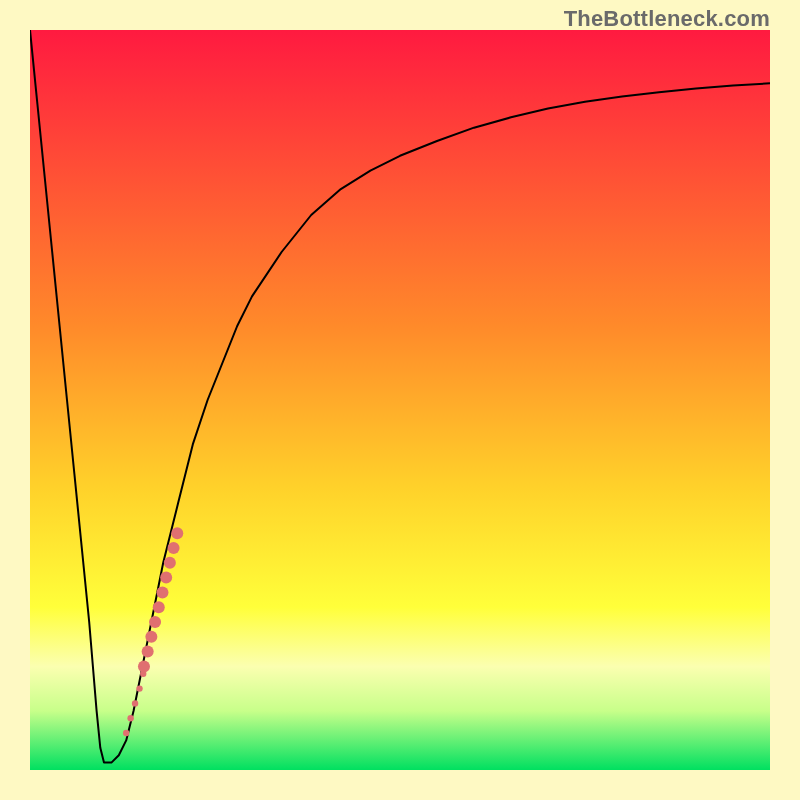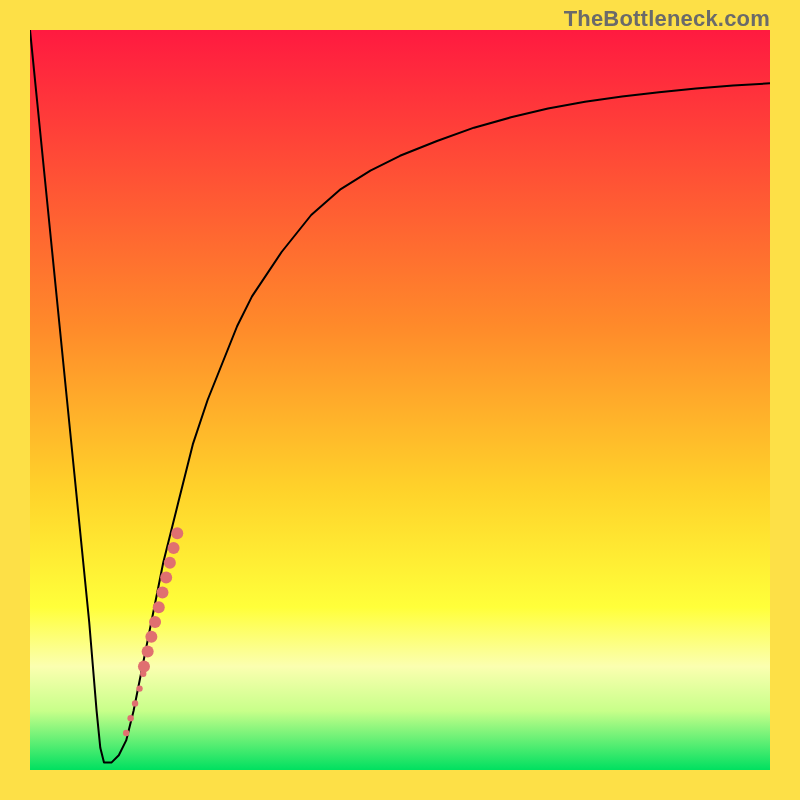--- a/index.html
+++ b/index.html
@@ -8,21 +8,21 @@
     width: 800px;
     height: 800px;
     overflow: hidden;
     background: #000;
     font-family: Arial, Helvetica, sans-serif;
   }
   .outer {
     position: relative;
     width: 800px;
     height: 800px;
-    background: #fde047;
+    background: #fef9c3;
   }
   .plot {
     position: absolute;
     left: 30px;
     top: 30px;
     width: 740px;
     height: 740px;
     overflow: hidden;
   }
   .watermark {

